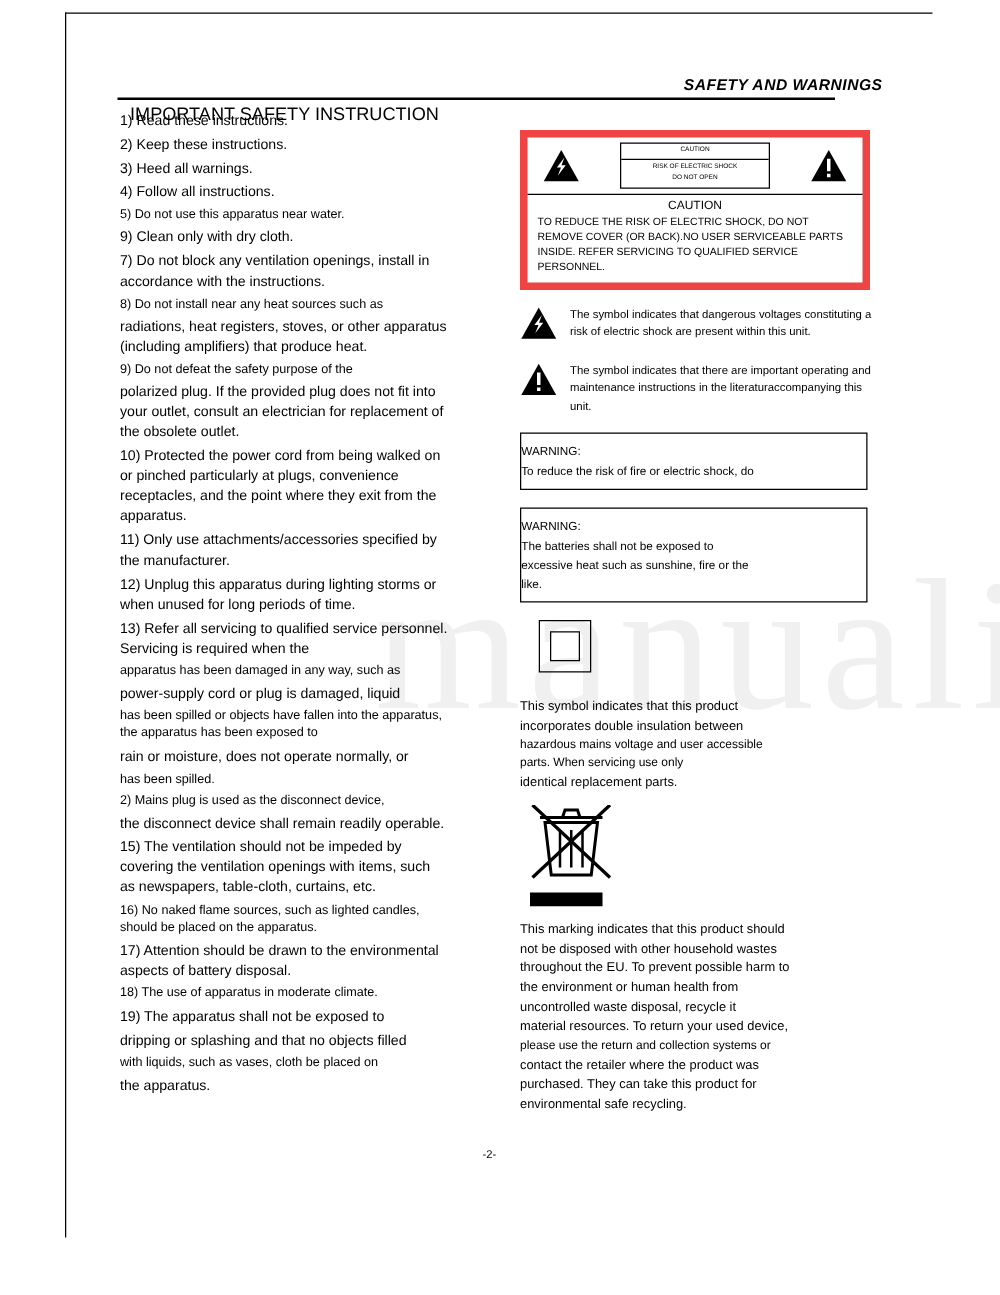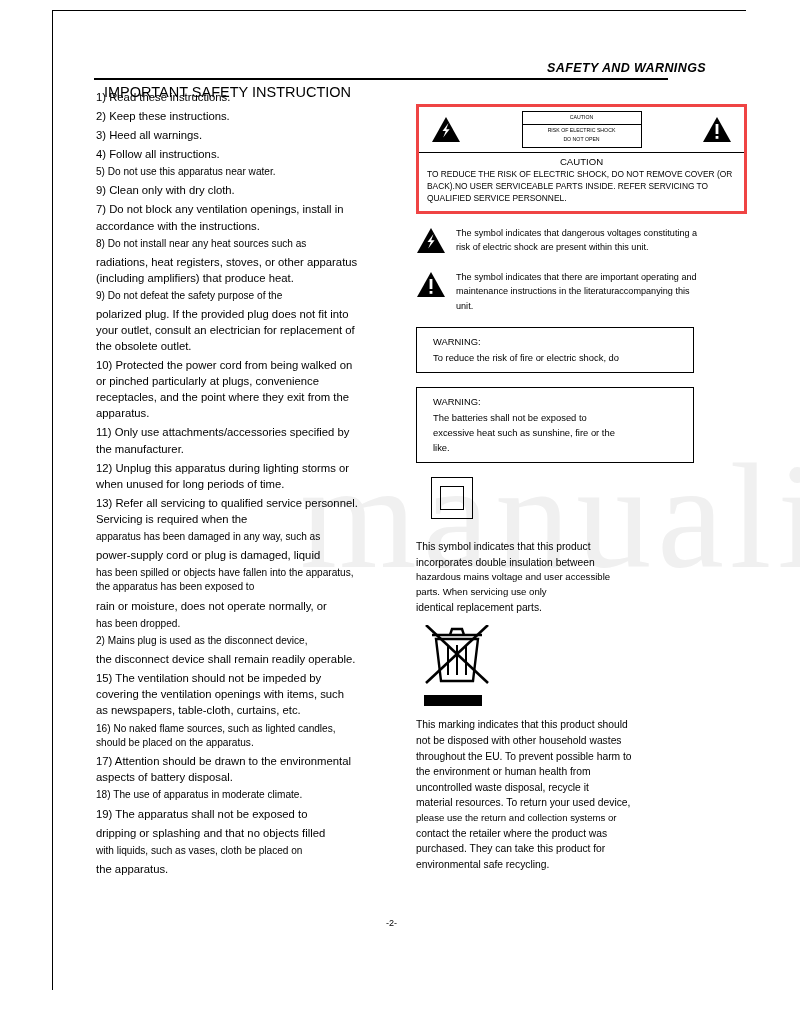--- a/index.html
+++ b/index.html
@@ -82,22 +82,22 @@
   .t11 { font-size: 11.3px; }
   .t10 { font-size: 10.1px; }
   .right-col {
     position: absolute;
     left: 416px; top: 104px;
     width: 282px;
   }
   
   .caution-box {
     position: relative;
-    width: 331px;
-    border: 3px solid #ef4444;
+    width: 280px;
+    border: 6px solid #ef4444;
     box-sizing: border-box;
   }
   .caution-top {
     height: 46px;
     border-bottom: 1px solid #000;
     display: flex;
     align-items: center;
     justify-content: space-between;
     padding: 0 12px;
     box-sizing: border-box;
@@ -147,21 +147,21 @@
   }
   .sym-txt {
     font-size: 9.1px;
     line-height: 1.62;
     padding-top: 1px;
   }
   .warn-box {
     border: 1px solid #000;
     box-sizing: border-box;
     width: 278px;
-    padding: 6px 8px 7px 16px;
+    padding: 6px 8px 7px 0;
     font-size: 9.4px;
     line-height: 1.6;
   }
   .warn-box .wtitle { margin-bottom: 1px; }
   .dbl-ins {
     position: relative;
     margin-top: 14px;
     height: 62px;
   }
   .dbl-sq-outer {
@@ -228,21 +228,21 @@
       <p class="t10">9) Do not defeat the safety purpose of the</p>
       <p class="t11">polarized plug. If the provided plug does not fit into your outlet, consult an electrician for replacement of the obsolete outlet.</p>
       <p class="t11">10) Protected the power cord from being walked on or pinched particularly at plugs, convenience receptacles, and the point where they exit from the apparatus.</p>
       <p class="t11">11) Only use attachments/accessories specified by the manufacturer.</p>
       <p class="t11">12) Unplug this apparatus during lighting storms or when unused for long periods of time.</p>
       <p class="t11">13) Refer all servicing to qualified service personnel. Servicing is required when the</p>
       <p class="t10">apparatus has been damaged in any way, such as</p>
       <p class="t11">power-supply cord or plug is damaged, liquid</p>
       <p class="t10">has been spilled or objects have fallen into the apparatus, the apparatus has been exposed to</p>
       <p class="t11">rain or moisture, does not operate normally, or</p>
-      <p class="t10">has been dropped.</p>
+      <p class="t10">has been spilled.</p>
       <p class="t10">2) Mains plug is used as the disconnect device,</p>
       <p class="t11">the disconnect device shall remain readily operable.</p>
       <p class="t11">15) The ventilation should not be impeded by covering the ventilation openings with items, such as newspapers, table-cloth, curtains, etc.</p>
       <p class="t10">16) No naked flame sources, such as lighted candles, should be placed on the apparatus.</p>
       <p class="t11">17) Attention should be drawn to the environmental aspects of battery disposal.</p>
       <p class="t10">18) The use of apparatus in moderate climate.</p>
       <p class="t11">19) The apparatus shall not be exposed to</p>
       <p class="t11">dripping or splashing and that no objects filled</p>
       <p class="t10">with liquids, such as vases, cloth be placed on</p>
       <p class="t11">the apparatus.</p>

